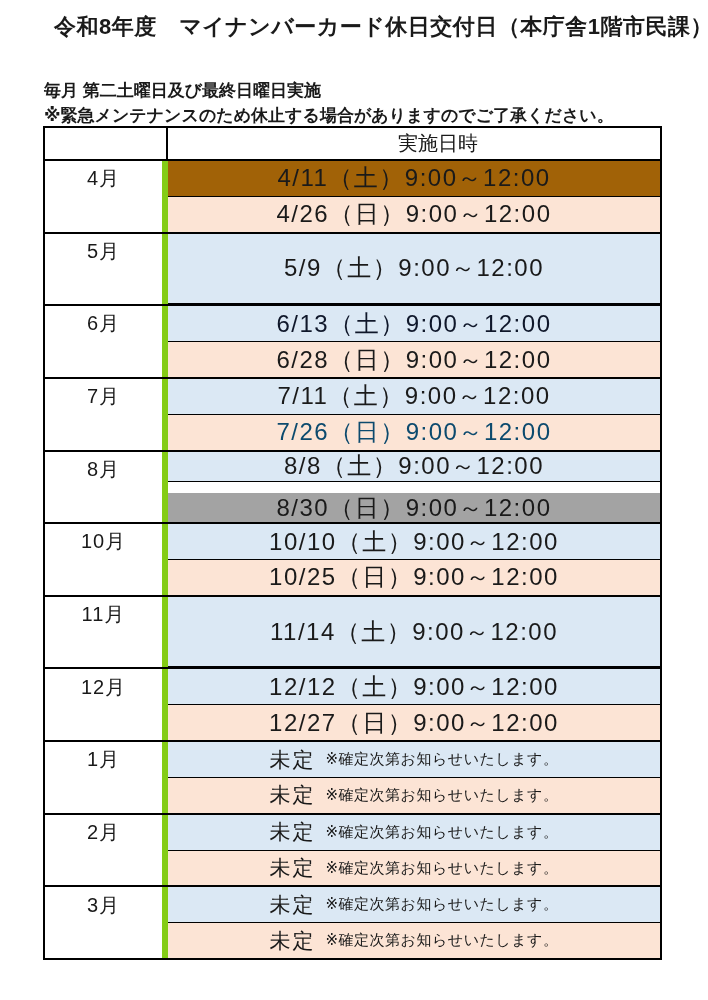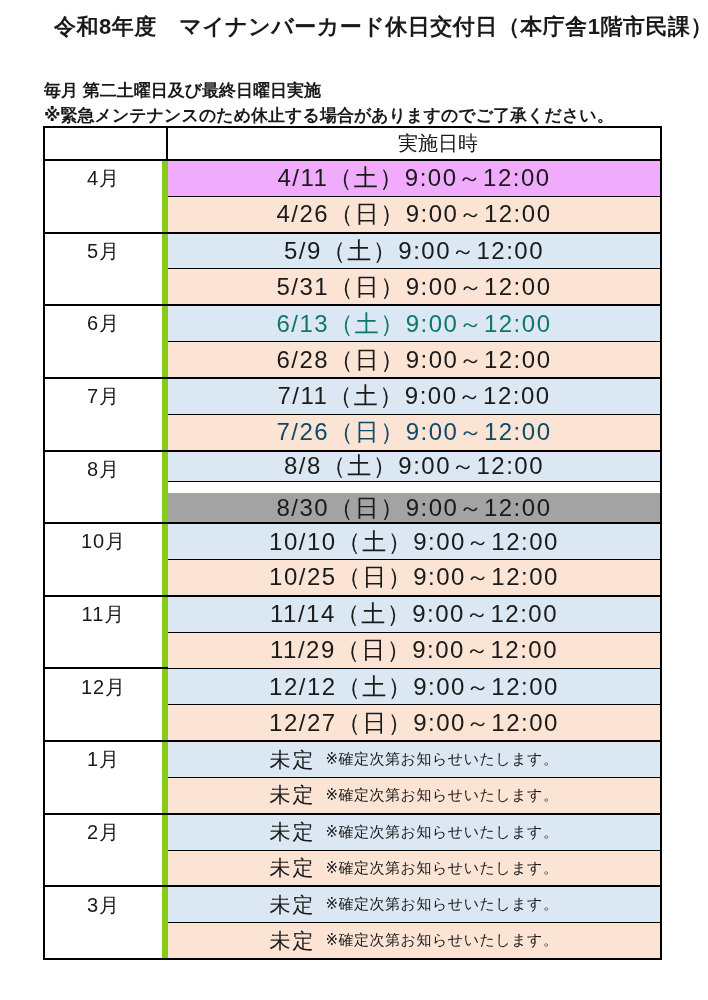--- a/index.html
+++ b/index.html
@@ -148,47 +148,44 @@
     <div class="thead">
       <div class="corner-cell"></div>
       <div class="header-cell">実施日時</div>
     </div>
     <div class="tbody" id="tbody">
         <div class="group">
           <div class="month-cell">
             <div class="month-label">4月</div>
           </div>
           <div class="rows">
-            <div class="row first" style="background-color: #f0abfc; color: rgb(26, 26, 26);">
+            <div class="row first" style="background-color: #a16207; color: rgb(26, 26, 26);">
               <span class="datetime">4/11（土）9:00～12:00</span>
             </div>
             <div class="row" style="background-color: rgb(252, 228, 213); color: rgb(26, 26, 26);">
               <span class="datetime">4/26（日）9:00～12:00</span>
             </div>
           </div>
         </div>
         <div class="group">
           <div class="month-cell">
             <div class="month-label">5月</div>
           </div>
           <div class="rows">
             <div class="row first" style="background-color: rgb(219, 232, 244); color: rgb(26, 26, 26);">
               <span class="datetime">5/9（土）9:00～12:00</span>
             </div>
-            <div class="row" style="background-color: rgb(252, 228, 213); color: rgb(26, 26, 26);">
-              <span class="datetime">5/31（日）9:00～12:00</span>
-            </div>
           </div>
         </div>
         <div class="group">
           <div class="month-cell">
             <div class="month-label">6月</div>
           </div>
           <div class="rows">
-            <div class="row first" style="background-color: rgb(219, 232, 244); color: #0f766e;">
+            <div class="row first" style="background-color: rgb(219, 232, 244); color: #0f172a;">
               <span class="datetime">6/13（土）9:00～12:00</span>
             </div>
             <div class="row" style="background-color: rgb(252, 228, 213); color: rgb(26, 26, 26);">
               <span class="datetime">6/28（日）9:00～12:00</span>
             </div>
           </div>
         </div>
         <div class="group">
           <div class="month-cell">
             <div class="month-label">7月</div>
@@ -229,23 +226,20 @@
           </div>
         </div>
         <div class="group">
           <div class="month-cell">
             <div class="month-label">11月</div>
           </div>
           <div class="rows">
             <div class="row first" style="background-color: rgb(219, 232, 244); color: rgb(26, 26, 26);">
               <span class="datetime">11/14（土）9:00～12:00</span>
             </div>
-            <div class="row" style="background-color: rgb(252, 228, 213); color: rgb(26, 26, 26);">
-              <span class="datetime">11/29（日）9:00～12:00</span>
-            </div>
           </div>
         </div>
         <div class="group">
           <div class="month-cell">
             <div class="month-label">12月</div>
           </div>
           <div class="rows">
             <div class="row first" style="background-color: rgb(219, 232, 244); color: rgb(26, 26, 26);">
               <span class="datetime">12/12（土）9:00～12:00</span>
             </div>

